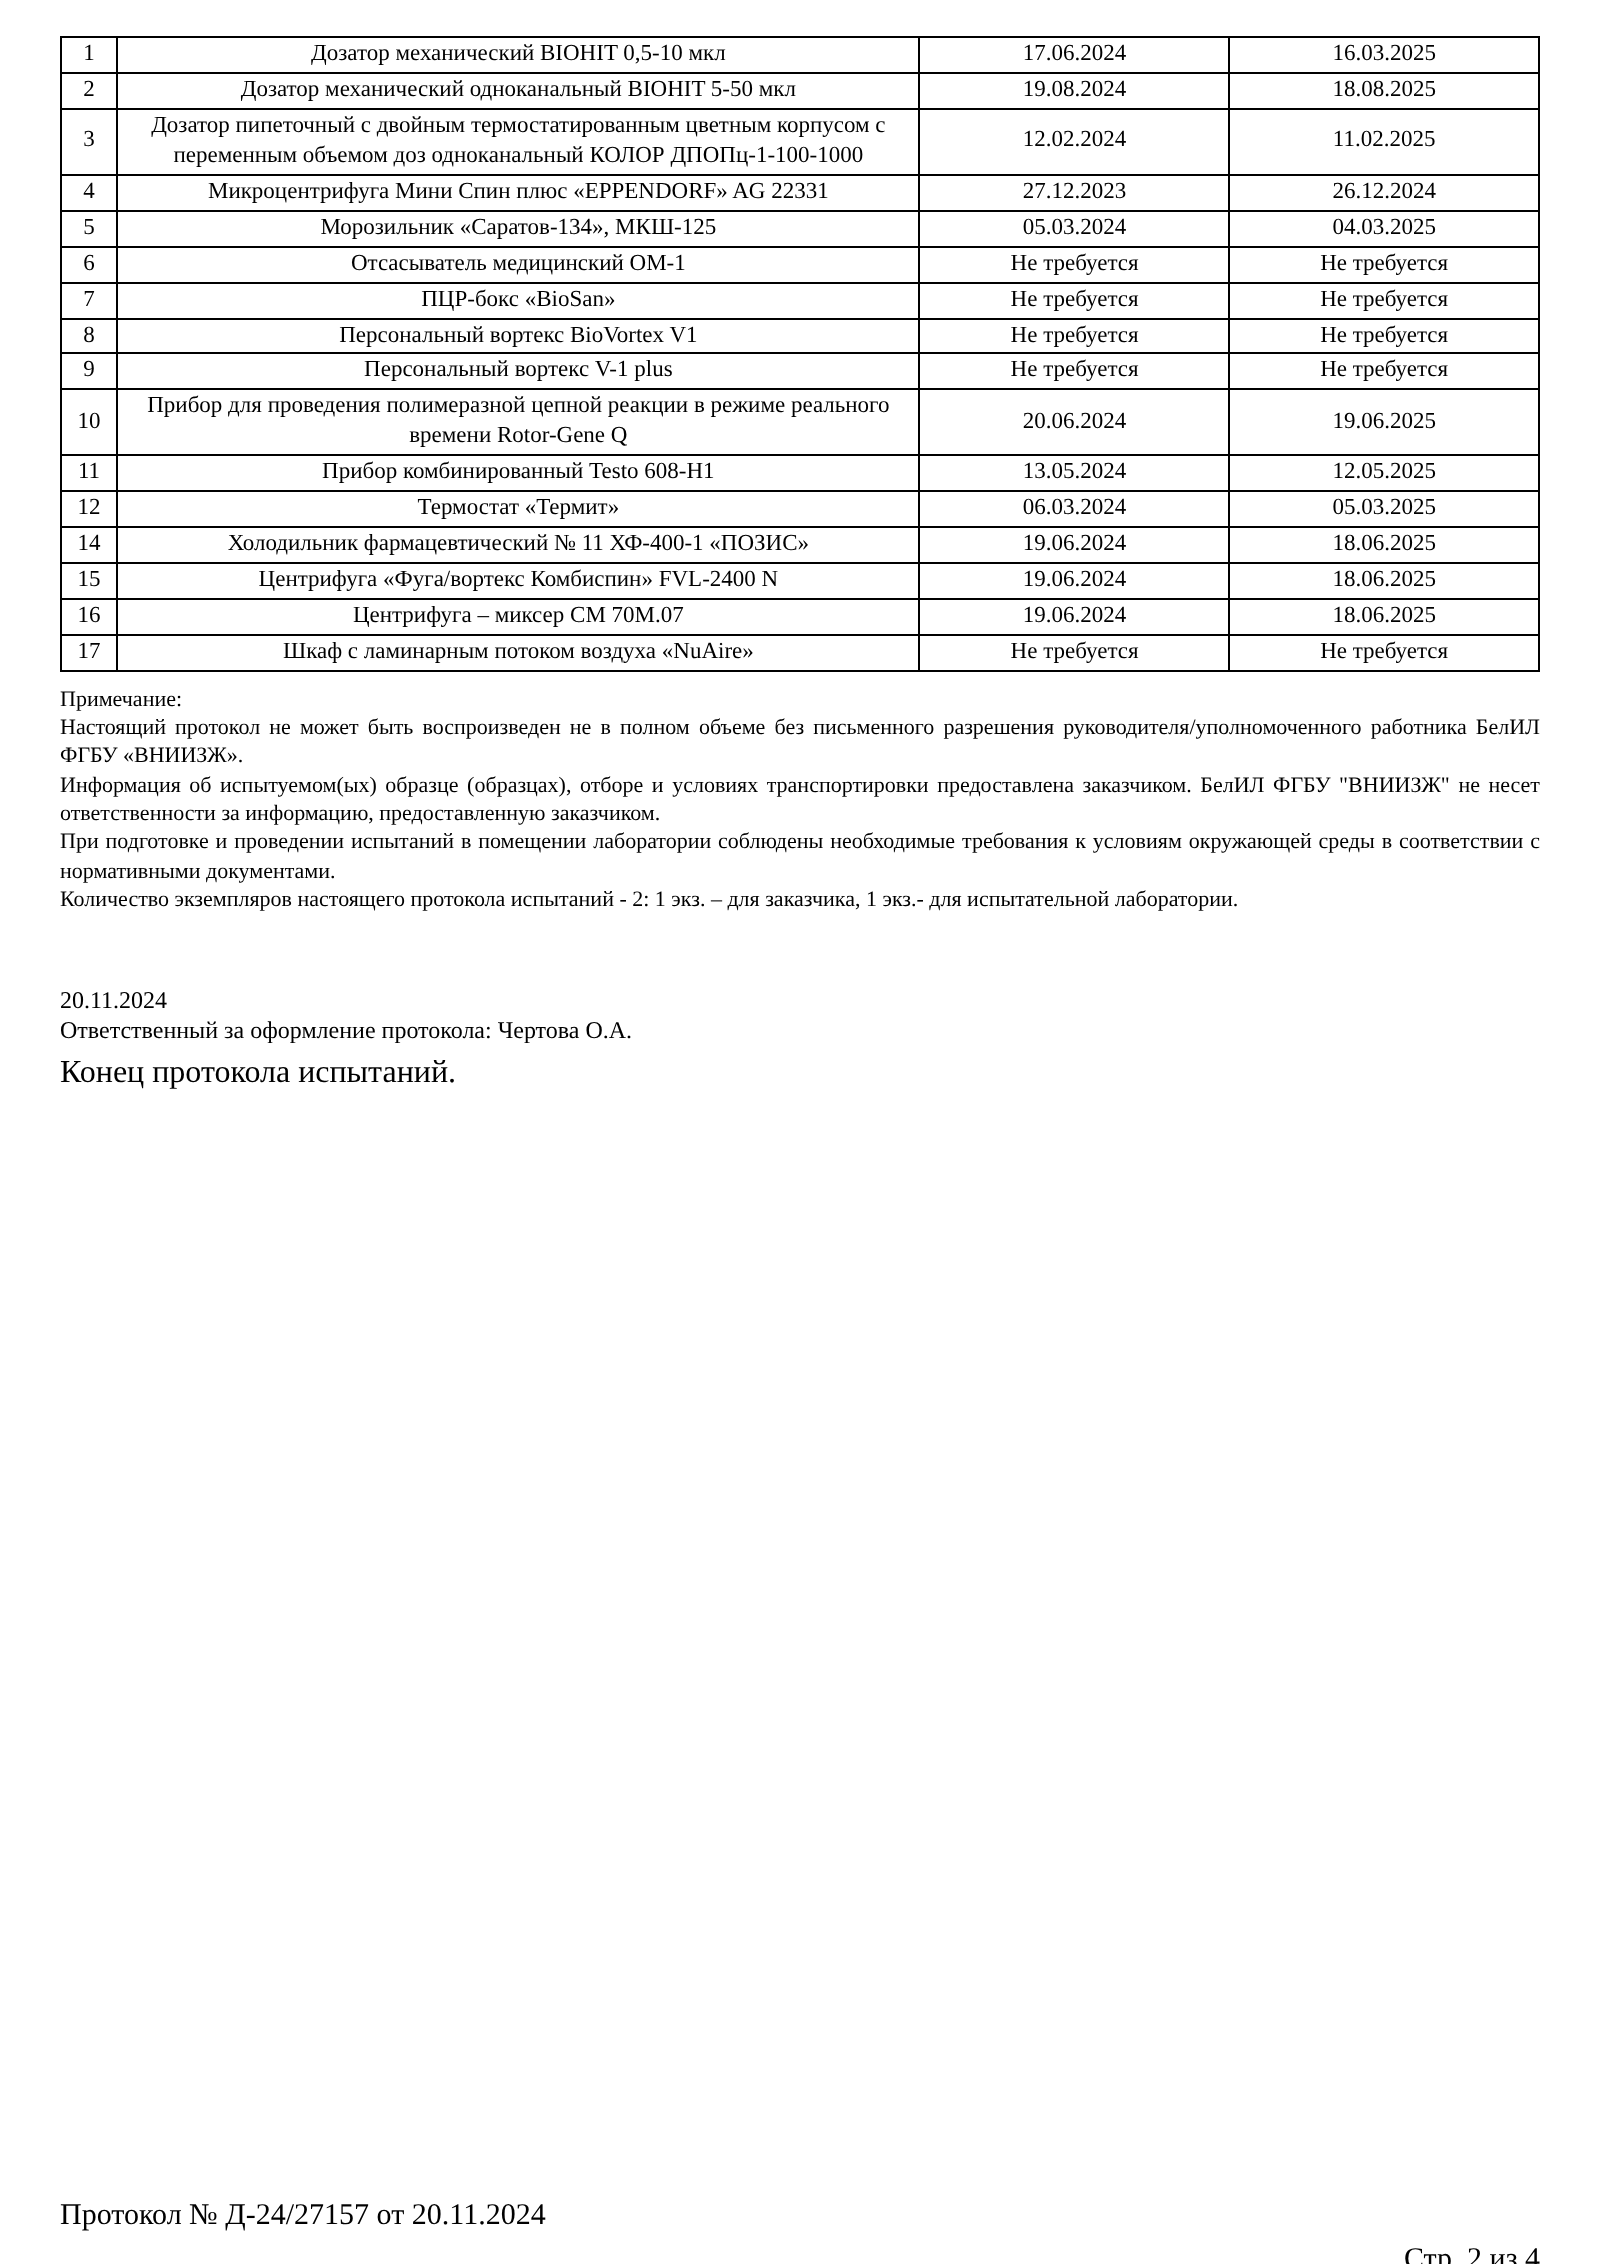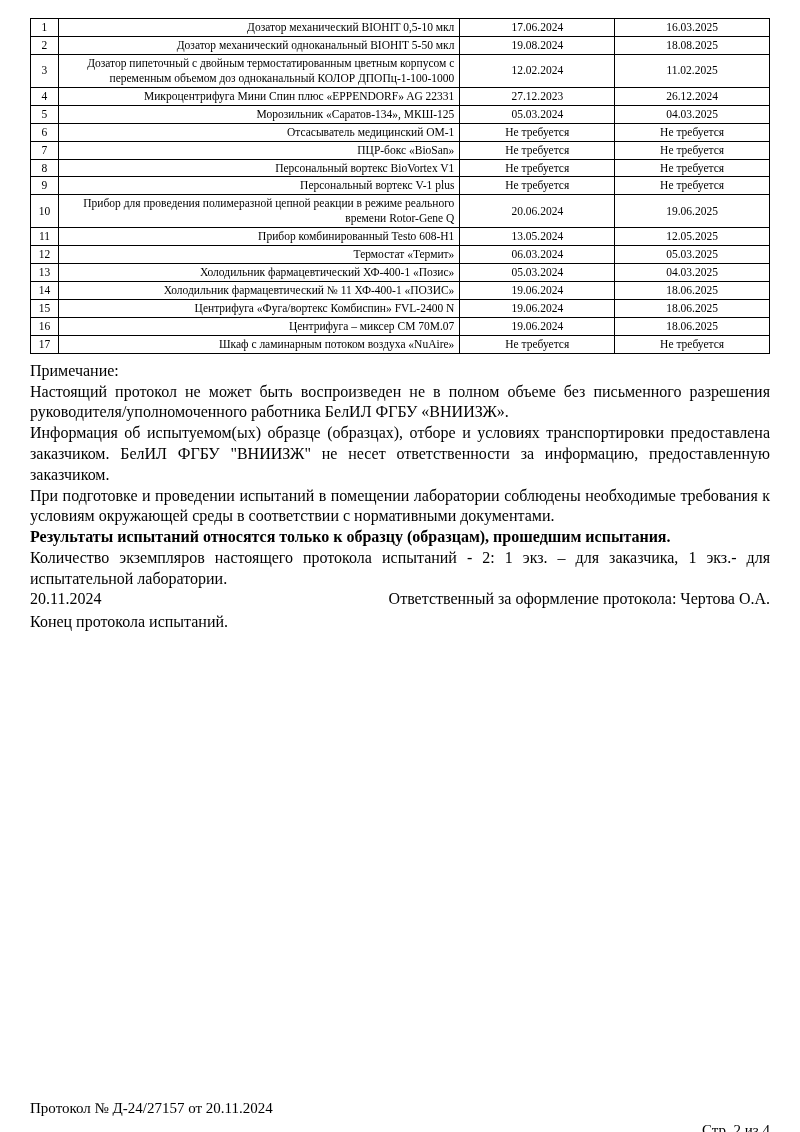--- a/index.html
+++ b/index.html
@@ -20,31 +20,31 @@
     width: 740px;
     font-size: 11.5px;
     line-height: 1.3;
   }
   table.equipment td {
     border: 1px solid #000;
     padding: 1px 5px;
     vertical-align: middle;
   }
   td.col-num  { width: 28px;  text-align: center; }
-  td.col-name { width: 402px; text-align: right; }
+  td.col-name { width: 402px; text-align: center; }
   td.col-date { width: 155px; text-align: center; }
 
-  .notes { margin-top: 7px; font-size: 16px; line-height: 1.3; width: 740px; }
+  .notes { margin-top: 7px; font-size: 11px; line-height: 1.3; width: 740px; }
   .notes .para { text-align: justify; }
   .notes .heading { text-align: left; }
   .notes .bold { font-weight: bold; text-align: left; }
 
   .signature-row {
     display: flex; justify-content: space-between;
-    width: 740px; font-size: 16px;
+    width: 740px; margin-top: 36px; font-size: 12px; flex-direction: column;
   }
   .end-line { margin-top: 5px; font-size: 16px; }
 
   .footer {
     position: absolute; left: 30px; right: 30px; bottom: 12px;
     font-size: 15px; line-height: 1.35;
   }
   .footer-line1 { text-align: left; }
   .footer-line2 { position: relative; text-align: center; margin-top: 2px; }
   .footer-page { position: absolute; right: 0; top: 0; }
@@ -123,26 +123,20 @@
           <td class="col-date">13.05.2024</td>
           <td class="col-date">12.05.2025</td>
         </tr>
         <tr>
           <td class="col-num">12</td>
           <td class="col-name">Термостат «Термит»</td>
           <td class="col-date">06.03.2024</td>
           <td class="col-date">05.03.2025</td>
         </tr>
         <tr>
-          <td class="col-num">13</td>
-          <td class="col-name">Холодильник фармацевтический ХФ-400-1 «Позис»</td>
-          <td class="col-date">05.03.2024</td>
-          <td class="col-date">04.03.2025</td>
-        </tr>
-        <tr>
           <td class="col-num">14</td>
           <td class="col-name">Холодильник фармацевтический № 11 ХФ-400-1 «ПОЗИС»</td>
           <td class="col-date">19.06.2024</td>
           <td class="col-date">18.06.2025</td>
         </tr>
         <tr>
           <td class="col-num">15</td>
           <td class="col-name">Центрифуга «Фуга/вортекс Комбиспин» FVL-2400 N</td>
           <td class="col-date">19.06.2024</td>
           <td class="col-date">18.06.2025</td>
@@ -160,21 +154,20 @@
           <td class="col-date">Не требуется</td>
         </tr>
       </tbody>
   </table>
 
   <div class="notes">
     <div class="heading">Примечание:</div>
     <div class="para">Настоящий протокол не может быть воспроизведен не в полном объеме без письменного разрешения руководителя/уполномоченного работника БелИЛ ФГБУ «ВНИИЗЖ».</div>
     <div class="para">Информация об испытуемом(ых) образце (образцах), отборе и условиях транспортировки предоставлена заказчиком. БелИЛ ФГБУ "ВНИИЗЖ" не несет ответственности за информацию, предоставленную заказчиком.</div>
     <div class="para">При подготовке и проведении испытаний в помещении лаборатории соблюдены необходимые требования к условиям окружающей среды в соответствии с нормативными документами.</div>
-    <div class="bold">Результаты испытаний относятся только к образцу (образцам), прошедшим испытания.</div>
     <div class="para">Количество экземпляров настоящего протокола испытаний - 2: 1 экз. – для заказчика, 1 экз.- для испытательной лаборатории.</div>
   </div>
 
   <div class="signature-row">
     <span>20.11.2024</span>
     <span>Ответственный за оформление протокола: Чертова О.А.</span>
   </div>
 
   <div class="end-line">Конец протокола испытаний.</div>
 

